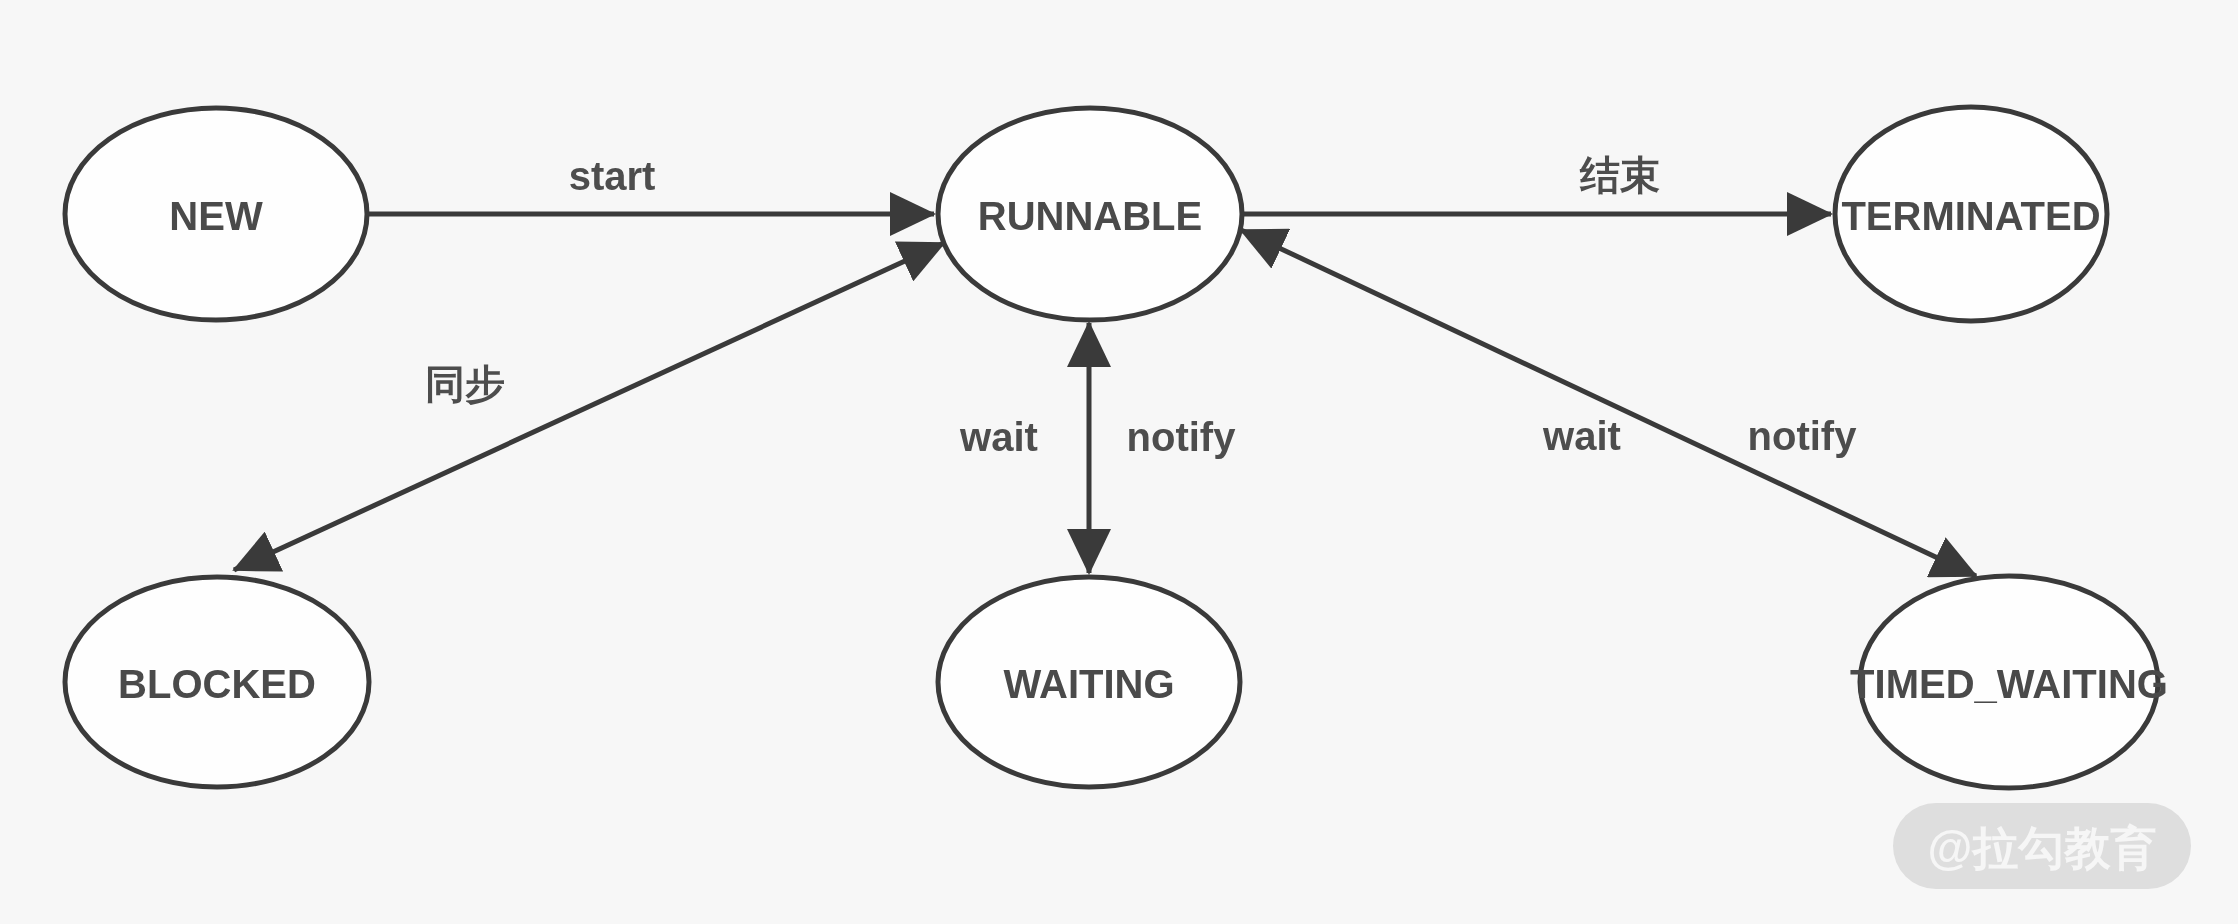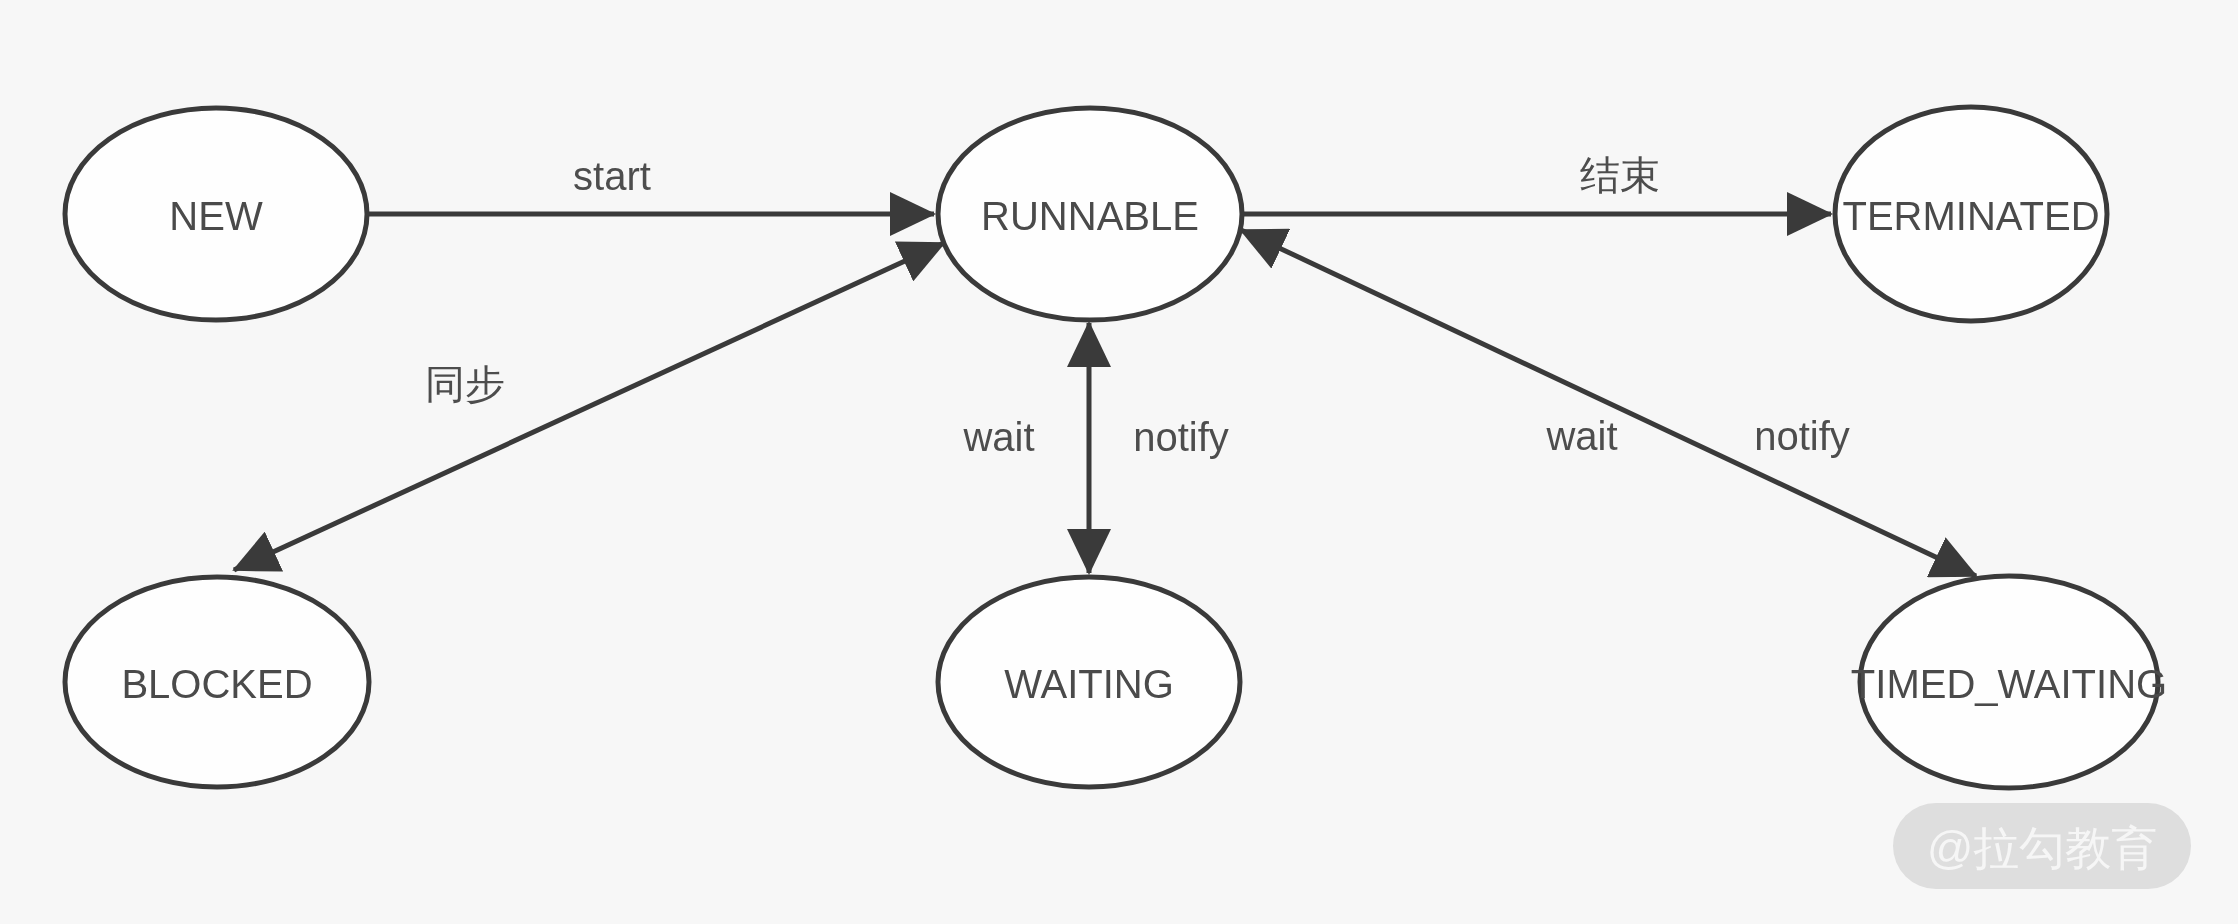--- a/index.html
+++ b/index.html
@@ -10,20 +10,21 @@
     width: 2238px;
     height: 924px;
     background: #f7f7f7;
     font-family: "Liberation Sans", sans-serif;
     overflow: hidden;
   }
   .stage {
     position: relative;
     width: 2238px;
     height: 924px;
+    font-weight: bold;
   }
   .stage svg {
     position: absolute;
     left: 0;
     top: 0;
     display: block;
   }
   .edge {
     stroke: #3a3a3a;
     stroke-width: 5;

